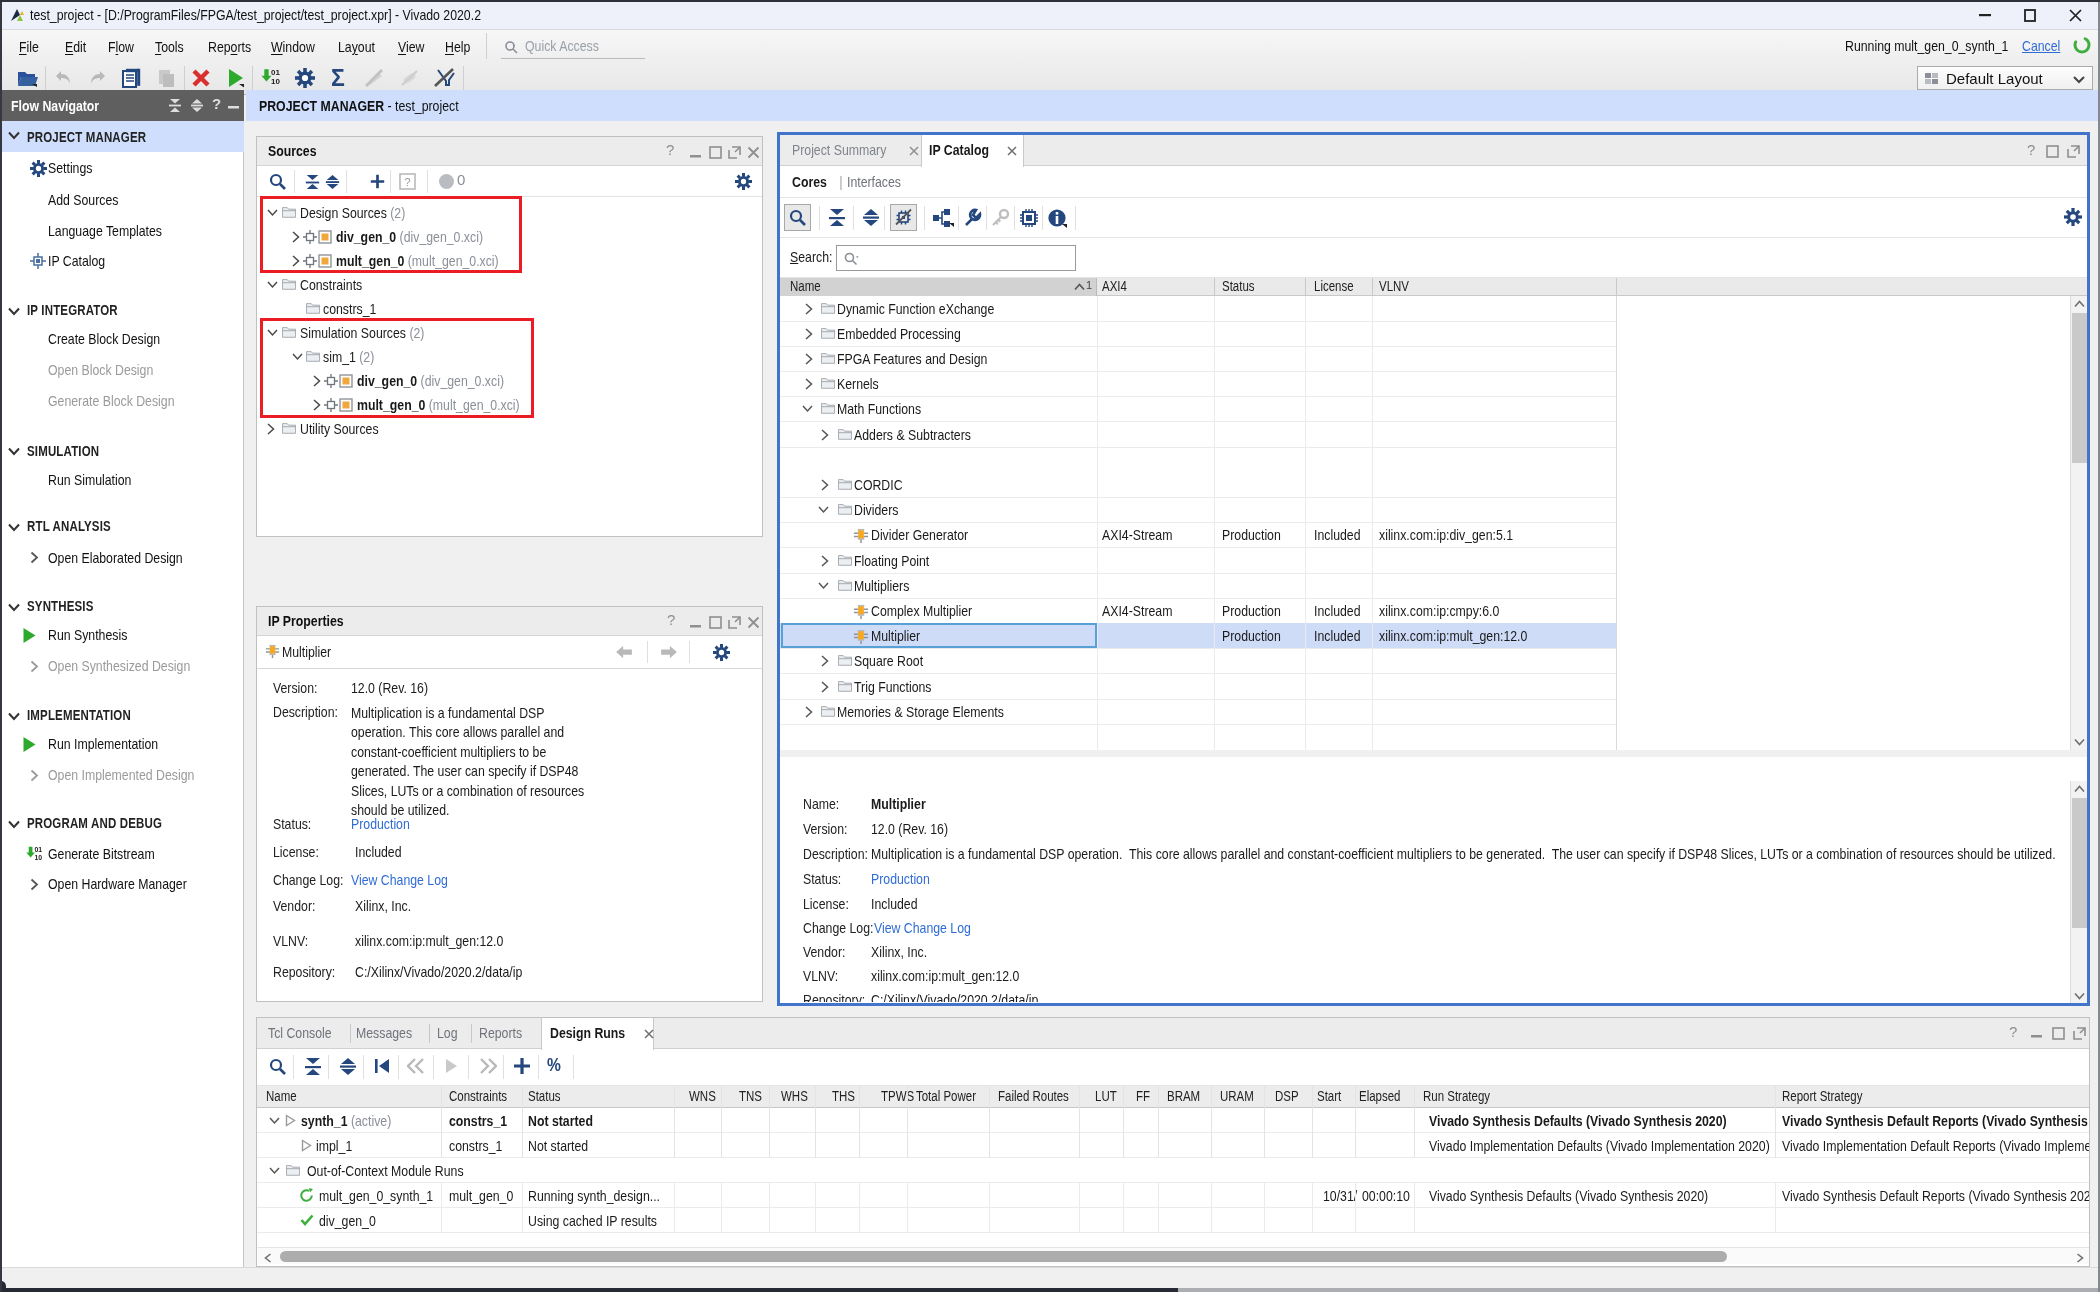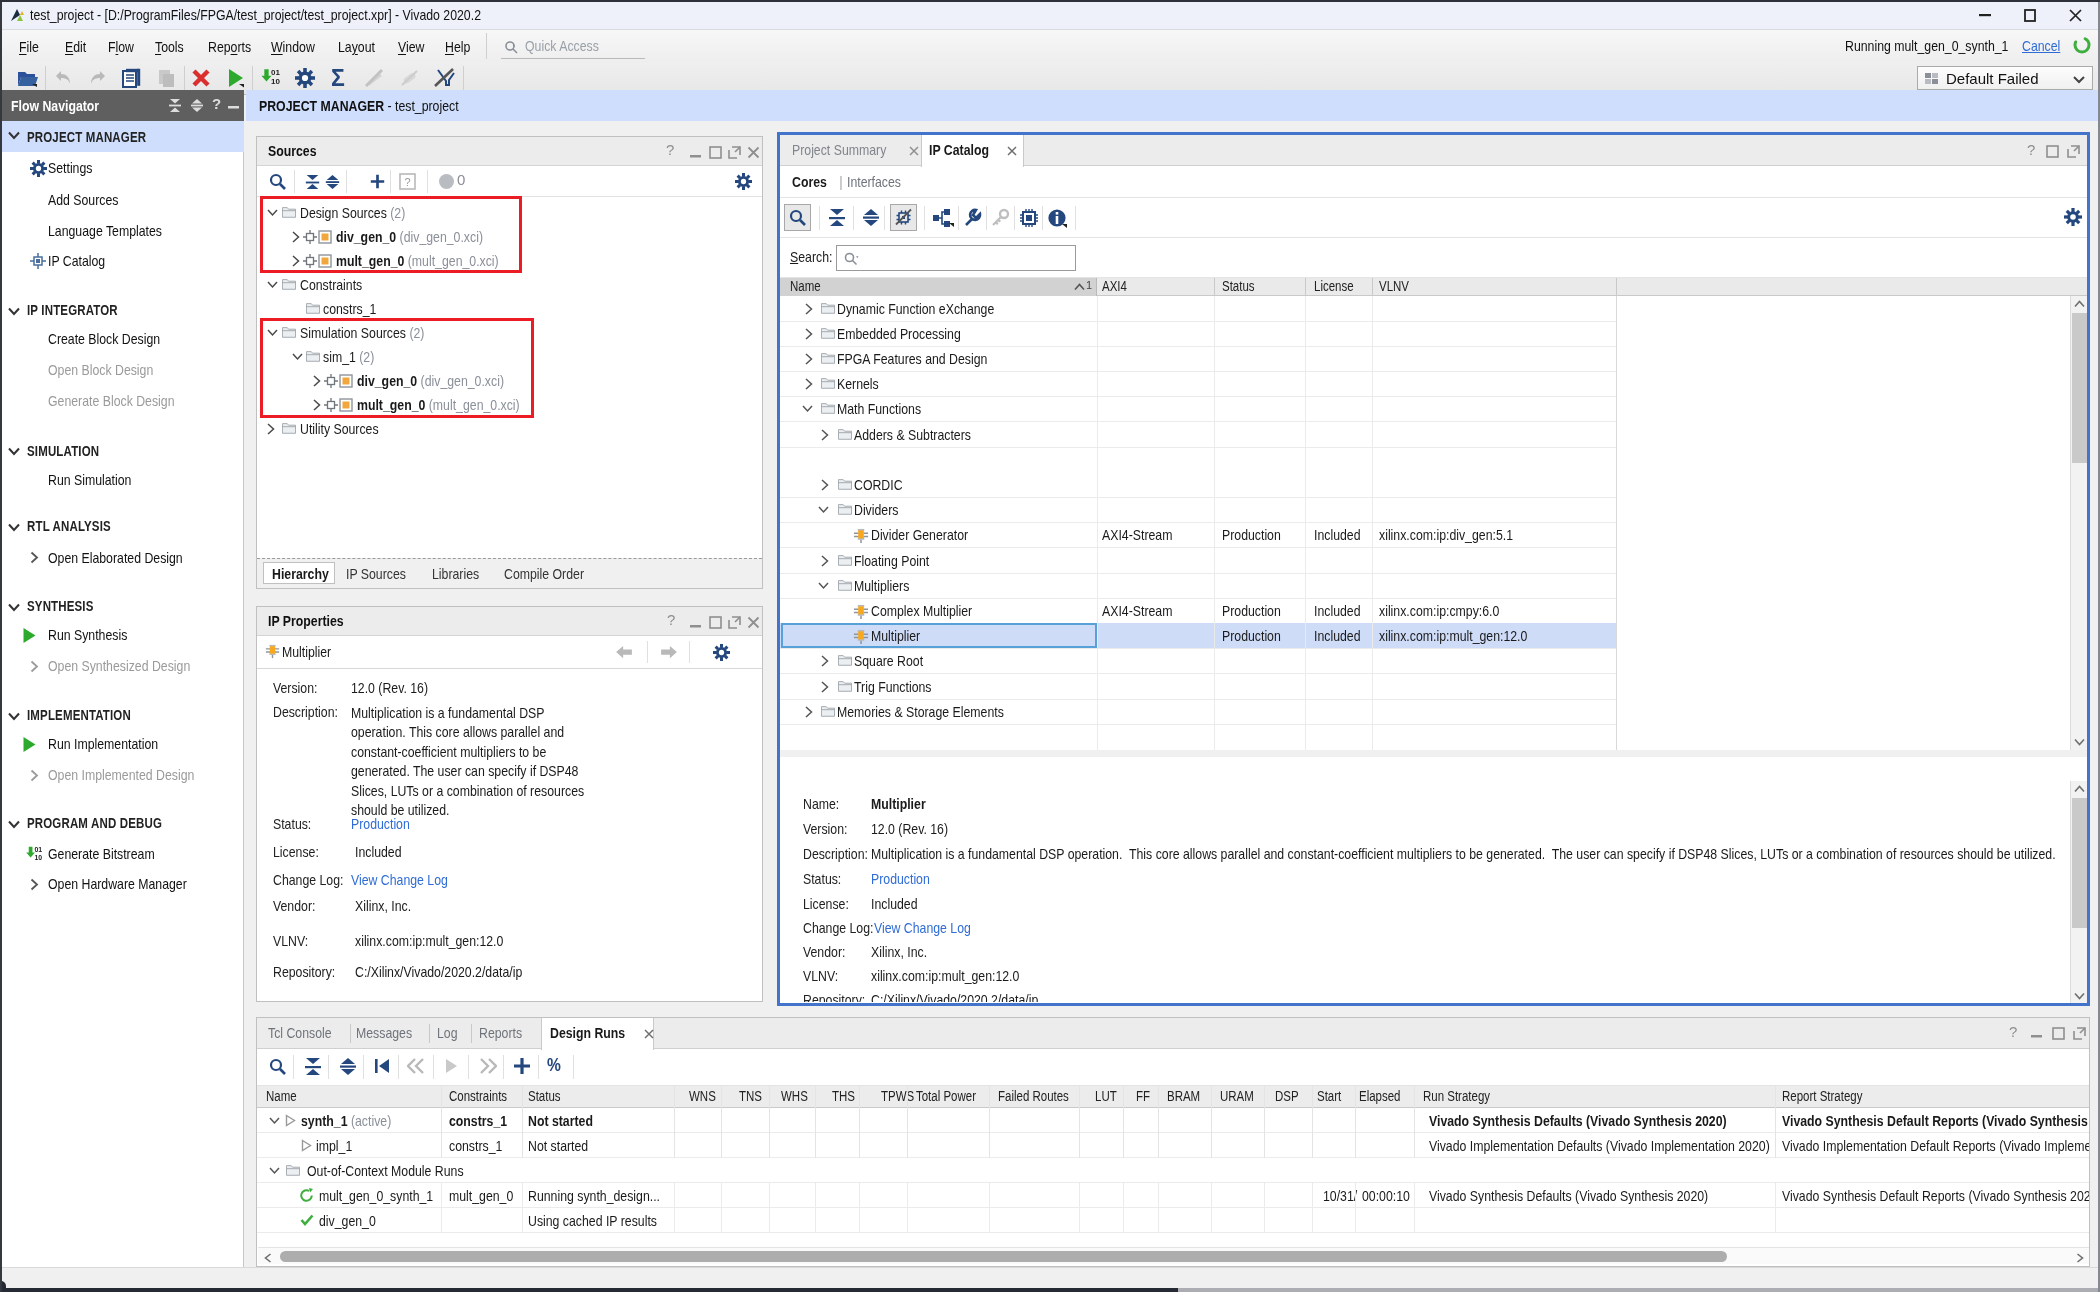--- a/index.html
+++ b/index.html
@@ -105,21 +105,21 @@
 <svg class="icx" style="left:2072px;top:35px" width="20" height="20" viewBox="0 0 20 20">
     <circle cx="10" cy="10" r="7" fill="none" stroke="#3eaf3e" stroke-width="3" stroke-dasharray="33 11" stroke-dashoffset="8" stroke-linecap="round"></circle>
   </svg>
 <div class="abs" style="left:1917px;top:66px;width:176px;height:24px;background:linear-gradient(#fdfdfd,#f0f0f0);border:1px solid #ababab;z-index:30">
   <svg class="icx" style="left:7px;top:6px" width="14" height="12" viewBox="0 0 14 12">
       <rect x="0" y="0" width="6" height="5" fill="#8a8f98"></rect>
       <rect x="7" y="0" width="6" height="5" fill="#b8bcc2"></rect>
       <rect x="0" y="6" width="6" height="5" fill="#b8bcc2"></rect>
       <rect x="7" y="6" width="6" height="5" fill="#8a8f98"></rect>
     </svg>
-  <span style="position:absolute;left:28px;top:3px;font-size:15px;color:#111">Default Failed</span>
+  <span style="position:absolute;left:28px;top:3px;font-size:15px;color:#111">Default Layout</span>
   <svg class="icx" style="left:155px;top:9px" width="12" height="8" viewBox="0 0 12 8">
       <path d="M1 1 L6 6 L11 1" fill="none" stroke="#444" stroke-width="2"></path>
     </svg>
 </div>
 <div class="abs" id="toolbar"></div>
 <svg class="icx" style="left:17px;top:69px" width="22" height="19" viewBox="0 0 22 19">
     <path d="M1 3 h7 l2 2 h8 v3 h-14 l-3 9 z" fill="#2a5199"></path>
     <path d="M4 8 h17 l-3 9 h-17 z" fill="#35619f"></path>
     <path d="M15 15 l5 0 l0 3 z" fill="#222"></path>
   </svg>
@@ -288,21 +288,21 @@
 <svg class="icx" style="left:25px;top:845px" width="19" height="19" viewBox="0 0 22 22">
     <path d="M5 1 h6 v9 h4 l-7 8 l-7 -8 h4 z" fill="#2daa2d" transform="scale(.72) translate(1,2)"></path>
     <text x="11" y="8" font-size="8" font-weight="bold" fill="#222" font-family="Liberation Sans">01</text>
     <text x="11" y="17" font-size="8" font-weight="bold" fill="#222" font-family="Liberation Sans">10</text>
   </svg>
 <div class="abs fnitem" style="top:845px">Generate Bitstream</div>
 <svg class="icx" style="left:30px;top:878px" width="9" height="13" viewBox="0 0 9 13">
     <path d="M1.5 1.5 L7 6.5 L1.5 11.5" fill="none" stroke="#555" stroke-width="1.8"></path>
   </svg>
 <div class="abs fnitem" style="top:875px">Open Hardware Manager</div>
-<div class="abs panel" id="srcpanel" style="left:256px;top:136px;width:507px;height:453px">
+<div class="abs panel" id="srcpanel" style="left:256px;top:136px;width:507px;height:401px">
   <div class="phead">
       <span class="t">Sources</span>
     <span class="ph-ic" style="left:409px">?</span>
     <svg class="icx" style="left:433px;top:18px" width="12" height="3" viewBox="0 0 12 3">
         <rect width="11" height="2.5" fill="#8f8f8f"></rect>
       </svg>
     <svg class="icx" style="left:452px;top:9px" width="13" height="13" viewBox="0 0 13 13">
         <rect x="1" y="1" width="11" height="11" fill="none" stroke="#8f8f8f" stroke-width="1.6"></rect>
       </svg>
     <svg class="icx" style="left:471px;top:9px" width="13" height="13" viewBox="0 0 13 13">

